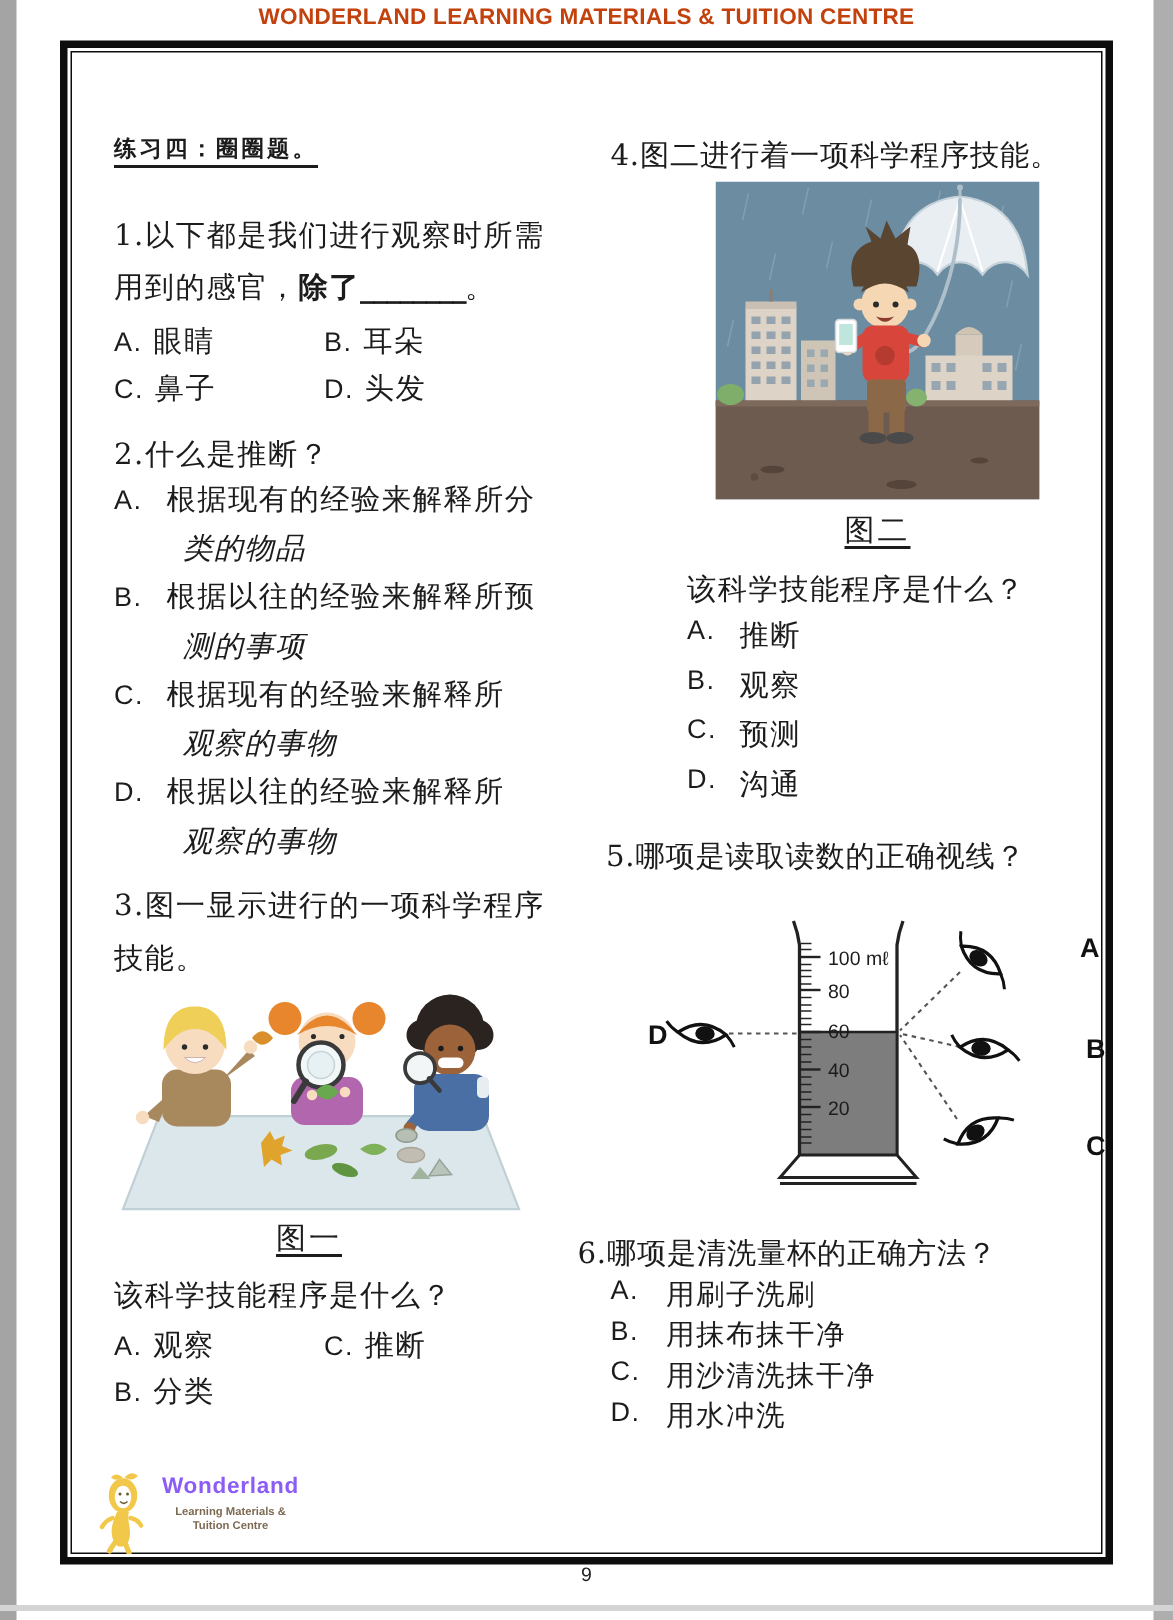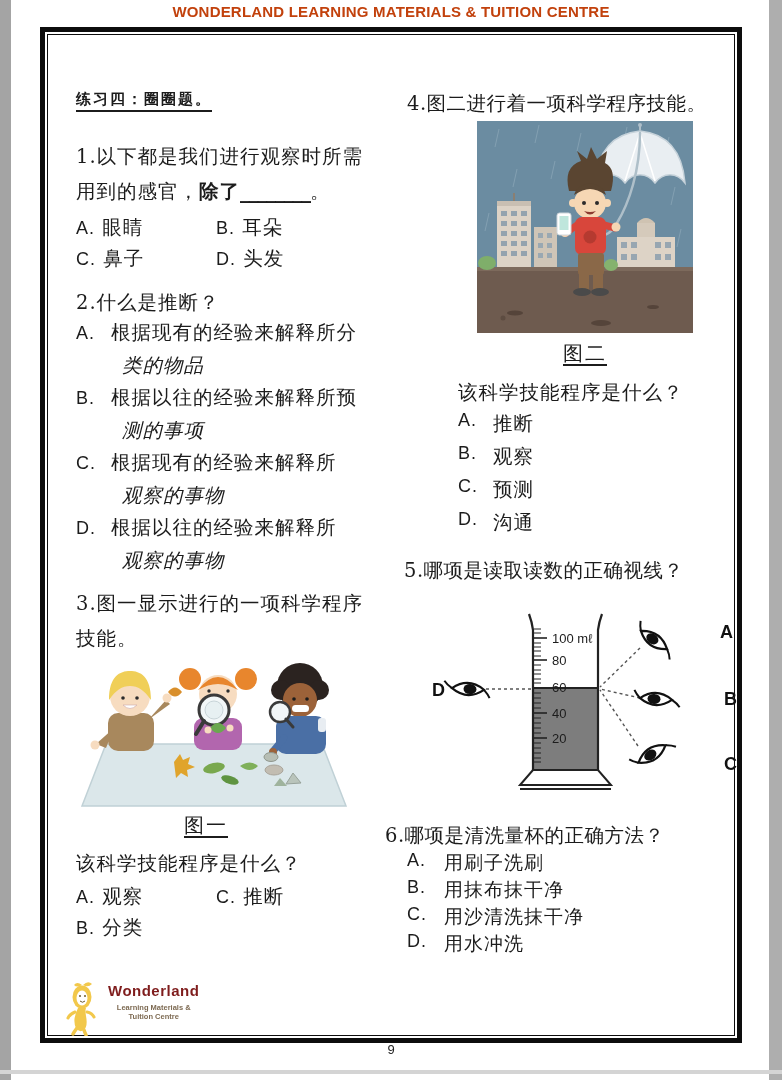--- a/index.html
+++ b/index.html
@@ -28,21 +28,21 @@
   .grid2{display:grid;grid-template-columns:140px 1fr;row-gap:1px;font-size:19.5px;line-height:29px;letter-spacing:1px;}
   .optflex{display:flex;align-items:flex-start;}
   .optflex .opt-lbl{flex:0 0 35px;}
   .q2opt .l2{padding-left:11px;font-style:italic;}
   .q2opt{font-size:19.5px;line-height:32.5px;letter-spacing:1px;}
   .q4opts .optflex{height:33px;}
   .q6opts .optflex{height:27px;font-size:19px;}
   .q6opts .opt-lbl{flex:0 0 37px;}
   
   .logo-wrap{display:flex;align-items:flex-start;gap:6px;}
-  .brand{font-family:"Liberation Sans",sans-serif;font-weight:bold;font-size:15px;color:#7f1d1d;letter-spacing:.5px;}
+  .brand{font-family:"Liberation Sans",sans-serif;font-weight:bold;font-size:15px;color:#8b5cf6;letter-spacing:.5px;}
   .brand-sub{font-family:"Liberation Sans",sans-serif;font-weight:bold;font-size:7.5px;color:#7d6a52;text-align:center;line-height:9px;margin-top:4px;}
   .page-num{left:0;top:1042px;width:782px;text-align:center;
     font-family:"Liberation Sans",sans-serif;font-size:13px;color:#222;}
   svg text{font-family:"Liberation Sans",sans-serif;}
 </style>
 </head>
 <body>
 
 <div class="abs strip-left"></div>
 <div class="abs strip-right"></div>

